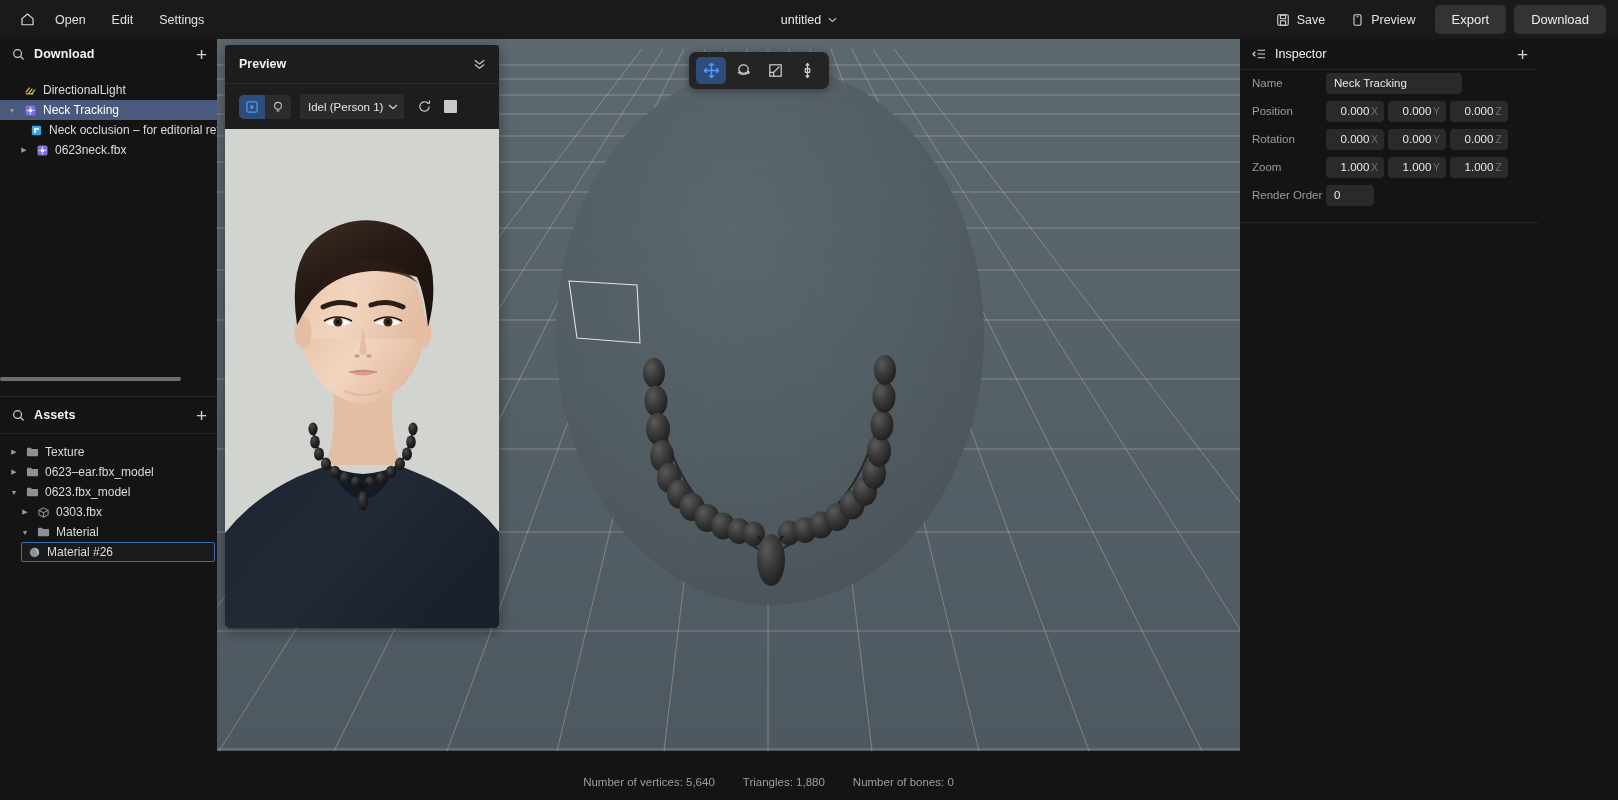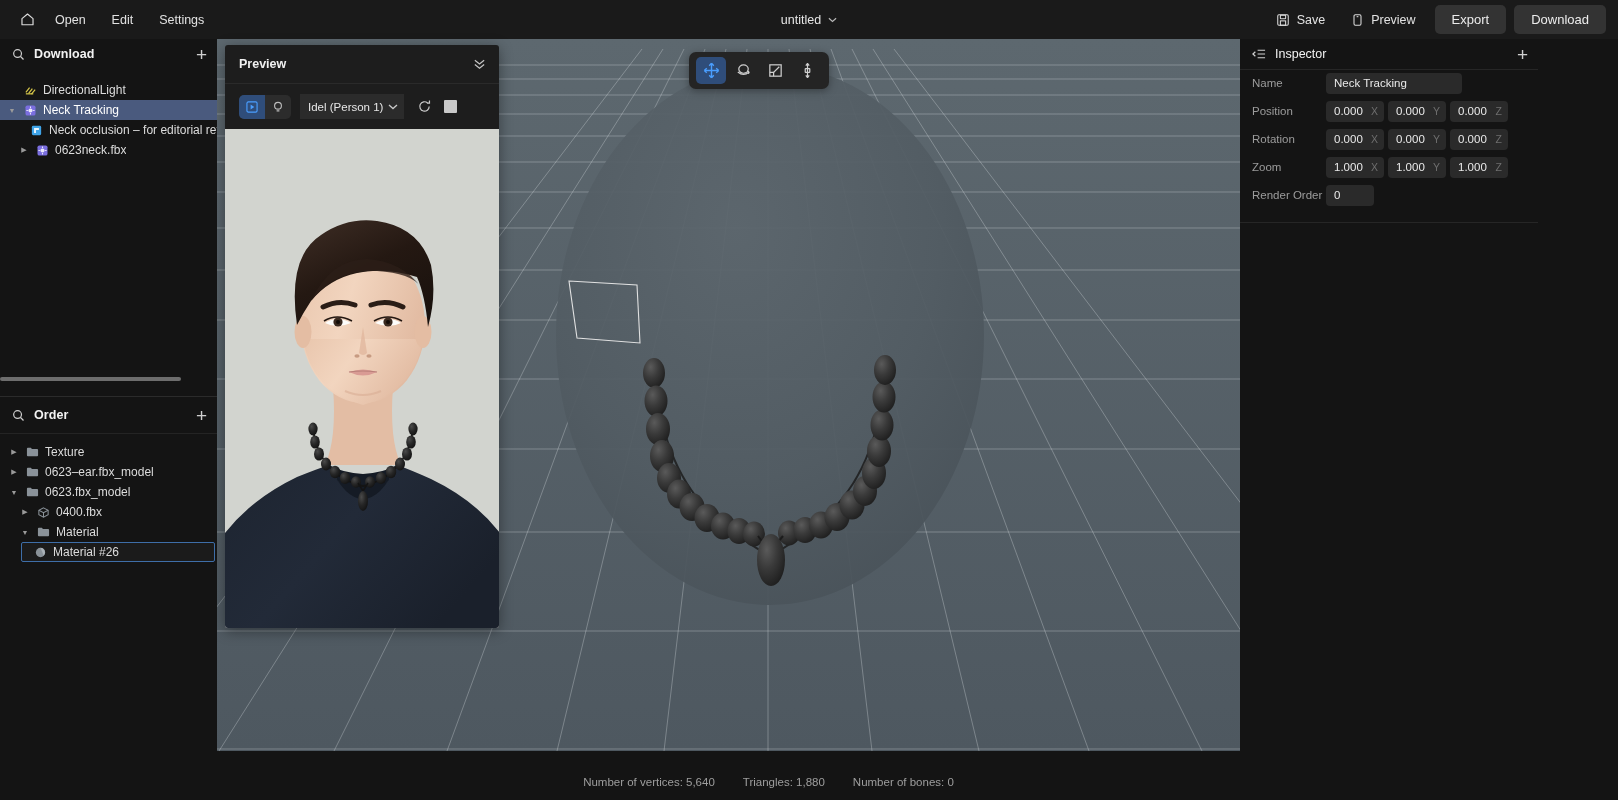--- a/index.html
+++ b/index.html
@@ -207,21 +207,21 @@
   }
   .prop-label { width: 74px; flex: 0 0 74px; font-size: 11.5px; color: #9c9c9c; }
   .field {
     background: #2a2a2a; border-radius: 4px; height: 21px;
     display: flex; align-items: center; padding: 0 8px;
     font-size: 11.5px; color: #e9e9e9; cursor: text;
   }
   .field.name-field { width: 136px; }
   .field.num {
     width: 58px; margin-right: 4px; position: relative;
-    justify-content: flex-start;
+    justify-content: center;
   }
   .field.num .axis {
     position: absolute; right: 6px; font-size: 10.5px; color: #6e6e6e;
   }
   .field.render { width: 48px; }
   .ins-bottom-div {
     margin-top: 14px; height: 1px; background: #262626; width: 298px;
   }
 
   
@@ -635,21 +635,21 @@
     </div>
 
     <div class="assets-panel">
       <div class="panel-head assets-head">
         <span style="line-height:0">
           <svg width="13" height="13" viewBox="0 0 14 14" fill="none" stroke="#cfcfcf" stroke-width="1.3">
             <circle cx="6" cy="6" r="4.2"></circle>
             <path d="M9.2 9.2 L12.4 12.4"></path>
           </svg>
         </span>
-        <span class="ptitle">Order</span>
+        <span class="ptitle">Assets</span>
         <span class="panel-plus">+</span>
       </div>
 
       <div class="assets-body">
 
         <div class="asset-row" style="padding-left:8px">
           <span class="twisty">▶</span>
           <span class="tree-icon">
             <svg width="13" height="12" viewBox="0 0 14 12" fill="#8a9299">
               <path d="M1 2.4 A1 1 0 0 1 2 1.4 H5.2 L6.4 2.8 H12 A1 1 0 0 1 13 3.8 V9.6 A1 1 0 0 1 12 10.6 H2 A1 1 0 0 1 1 9.6 Z"></path>
@@ -679,34 +679,34 @@
         </div>
 
         <div class="asset-row" style="padding-left:19px">
           <span class="twisty">▶</span>
           <span class="tree-icon">
             <svg width="13" height="13" viewBox="0 0 14 14" fill="none" stroke="#8a9299" stroke-width="1.1">
               <path d="M7 2 L12 4.6 V9.4 L7 12 L2 9.4 V4.6 Z"></path>
               <path d="M2 4.6 L7 7.2 L12 4.6 M7 7.2 V12"></path>
             </svg>
           </span>
-          <span class="tree-label">0400.fbx</span>
+          <span class="tree-label">0303.fbx</span>
         </div>
 
         <div class="asset-row" style="padding-left:19px">
           <span class="twisty">▼</span>
           <span class="tree-icon">
             <svg width="13" height="12" viewBox="0 0 14 12" fill="#8a9299">
               <path d="M1 2.4 A1 1 0 0 1 2 1.4 H5.2 L6.4 2.8 H12 A1 1 0 0 1 13 3.8 V9.6 A1 1 0 0 1 12 10.6 H2 A1 1 0 0 1 1 9.6 Z"></path>
             </svg>
           </span>
           <span class="tree-label">Material</span>
         </div>
 
-        <div class="asset-row outlined" style="padding-left:12px">
+        <div class="asset-row outlined" style="padding-left:6px">
           <span class="tree-icon">
             <svg width="13" height="13" viewBox="0 0 14 14" fill="none">
               <circle cx="7" cy="7" r="5" fill="#8a9299"></circle>
               <path d="M7 2 A5 5 0 0 1 10.5 10.5 Z" fill="#aab2b8"></path>
             </svg>
           </span>
           <span class="tree-label">Material #26</span>
         </div>
       </div>
     </div>

